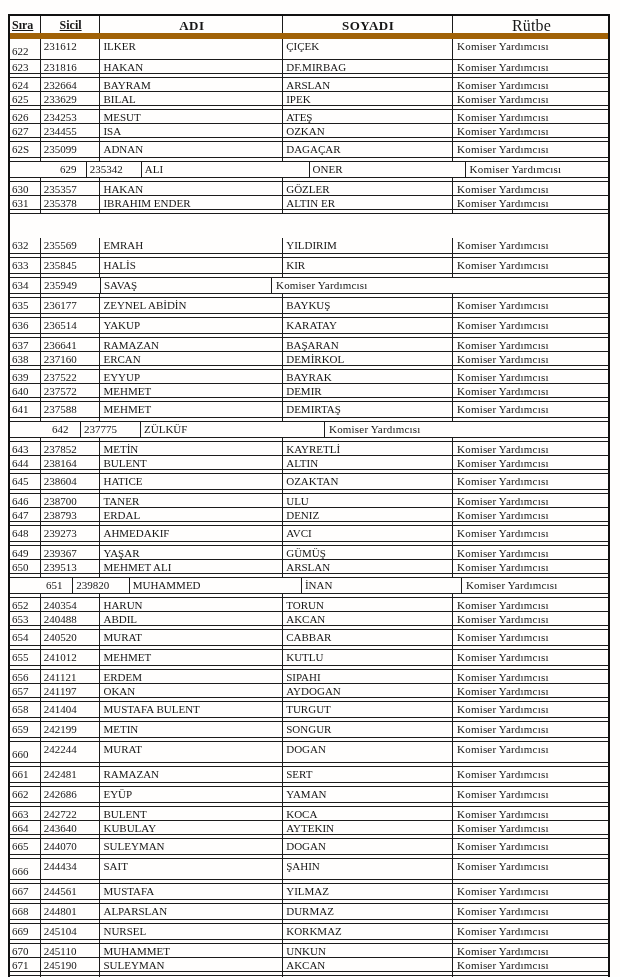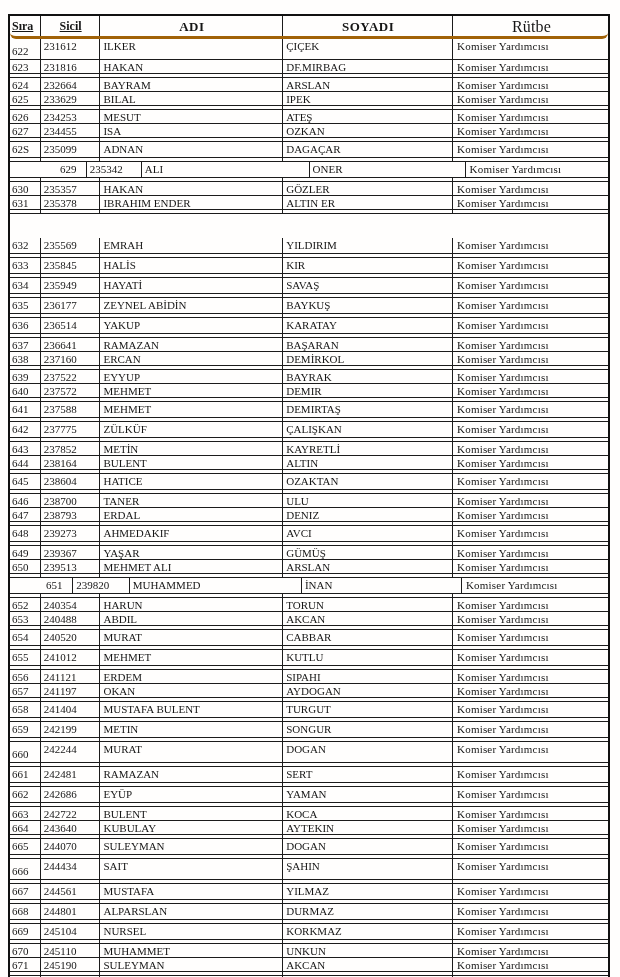--- a/index.html
+++ b/index.html
@@ -23,21 +23,21 @@
     box-sizing:border-box;border-right:1px solid #1b1b1b;
     overflow:hidden;white-space:nowrap;
     font-size:11px;line-height:13px;padding:1px 2px 0 3px;
   }
   .cell:last-child{border-right:none;}
   .c0{width:31px;padding-left:2px;}
   .c1{width:60px;}
   .c2{width:184px;}
   .c3{width:171px;}
   .c4{width:156px;padding-left:4px;letter-spacing:.2px;}
-  .hrow{height:23px;border-bottom:3px solid #a16207;border-radius:6px;}
+  .hrow{height:23px;border-bottom:6px solid #a16207;}
   .hrow .cell{display:flex;align-items:center;}
   .hrow .c0,.hrow .c1{font-weight:bold;font-size:12px;text-decoration:underline;}
   .hrow .c1{justify-content:center;}
   .hrow .c2,.hrow .c3{font-weight:bold;font-size:13px;justify-content:center;letter-spacing:.5px;}
   .hrow .c4{font-weight:normal;font-size:16px;justify-content:center;}
   .spacer{height:4px;}
   .spacer .cell{padding:0;}
   .numlow .c0{display:flex;align-items:flex-end;padding-bottom:1px;}
 </style>
 </head>
@@ -188,21 +188,20 @@
       <div class="trow spacer" style="height: 4px;">
         <div class="cell c0"></div>
         <div class="cell c1"></div>
         <div class="cell c2"></div>
         <div class="cell c3"></div>
         <div class="cell c4"></div>
       </div>
       <div class="trow" style="height: 16px;">
         <div class="cell c0">634</div>
         <div class="cell c1">235949</div>
-        <div class="cell c2">HAYATİ</div>
         <div class="cell c3">SAVAŞ</div>
         <div class="cell c4">Komiser Yardımcısı</div>
       </div>
       <div class="trow spacer" style="height: 4px;">
         <div class="cell c0"></div>
         <div class="cell c1"></div>
         <div class="cell c2"></div>
         <div class="cell c3"></div>
         <div class="cell c4"></div>
       </div>
@@ -283,25 +282,24 @@
         <div class="cell c3">DEMIRTAŞ</div>
         <div class="cell c4">Komiser Yardımcısı</div>
       </div>
       <div class="trow spacer" style="height: 4px;">
         <div class="cell c0"></div>
         <div class="cell c1"></div>
         <div class="cell c2"></div>
         <div class="cell c3"></div>
         <div class="cell c4"></div>
       </div>
-      <div class="trow" style="height: 16px;">
+      <div class="trow" style="height: 16px; padding-left: 40px;">
         <div class="cell c0">642</div>
         <div class="cell c1">237775</div>
         <div class="cell c2">ZÜLKÜF</div>
-        <div class="cell c3">ÇALIŞKAN</div>
         <div class="cell c4">Komiser Yardımcısı</div>
       </div>
       <div class="trow spacer" style="height: 4px;">
         <div class="cell c0"></div>
         <div class="cell c1"></div>
         <div class="cell c2"></div>
         <div class="cell c3"></div>
         <div class="cell c4"></div>
       </div>
       <div class="trow" style="height: 14px;">

